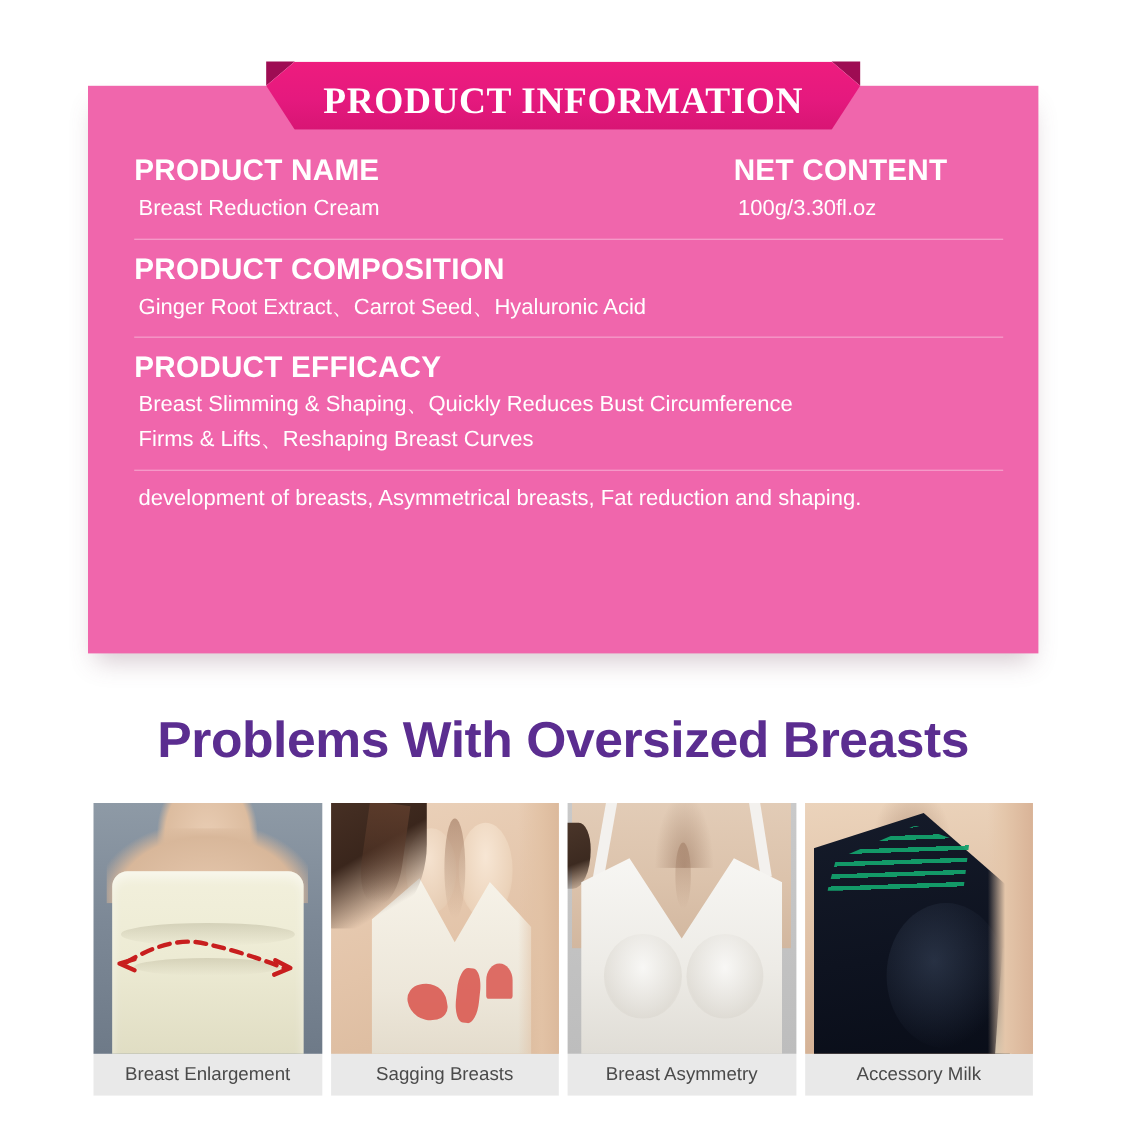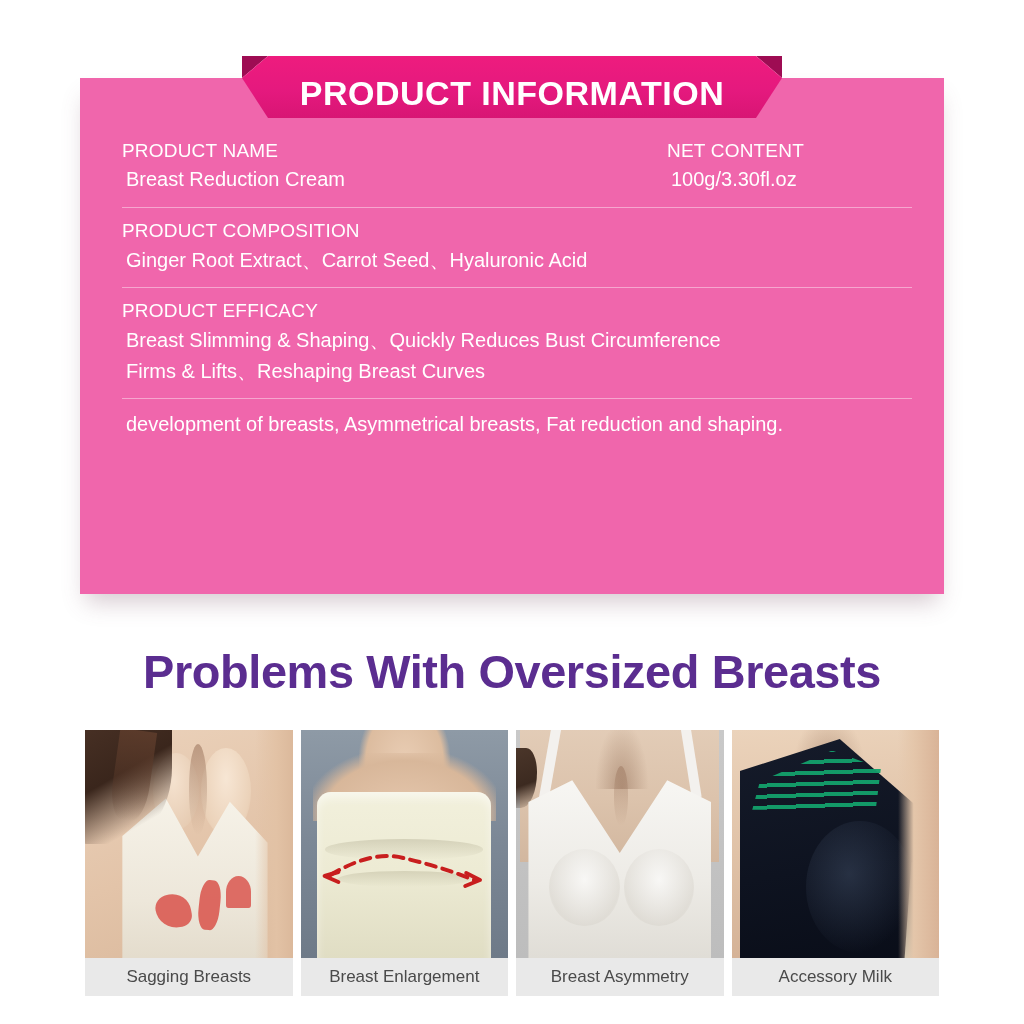--- a/index.html
+++ b/index.html
@@ -75,21 +75,21 @@
     justify-content: center;
   }
   .ribbon-title {
     color: #ffffff;
     font-size: 34px;
     font-weight: bold;
     letter-spacing: 0.5px;
     line-height: 1;
     padding-top: 12px;
     white-space: nowrap;
-    font-family: Liberation Sans, sans-serif;
+    font-family: Liberation Serif, serif;
   }
 
   
   .panel-body {
     position: absolute;
     left: 42px;
     right: 32px;
     top: 62px;
     bottom: 14px;
   }
@@ -106,22 +106,22 @@
 
   .two-col {
     display: flex;
     align-items: flex-start;
   }
   .col-left { width: 545px; }
   .col-right { flex: 1; }
 
   .field-label {
     color: #ffffff;
-    font-size: 19px;
-    font-weight: normal;
+    font-size: 27px;
+    font-weight: bold;
     line-height: 1.18;
     letter-spacing: 0.2px;
     margin: 0 0 3px 0;
     white-space: nowrap;
   }
   .field-value {
     color: #ffffff;
     font-size: 20px;
     font-weight: normal;
     line-height: 1.34;
@@ -401,55 +401,55 @@
       <div class="row">
         <div class="field-value">development of breasts, Asymmetrical breasts, Fat reduction and shaping.</div>
       </div>
 
     </div>
   </div>
 
   <div class="section-heading">Problems With Oversized Breasts</div>
 
   <div class="cards">
+
+    <div class="card">
+      <div class="card-photo photo-1">
+        <div class="p1-neck"></div>
+        <div class="p1-shoulders"></div>
+        <div class="p1-top"></div>
+        <div class="p1-fold-a"></div>
+        <div class="p1-fold-b"></div>
+        <svg class="p1-arrows" viewBox="0 0 211 228" preserveAspectRatio="none">
+          <path d="M30 145 Q 72 120 104 128 Q 140 136 176 150" fill="none" stroke="#C81E1E" stroke-width="4" stroke-dasharray="10 7" stroke-linecap="round"></path>
+          <path d="M38 142 L24 146 L38 152" fill="none" stroke="#C81E1E" stroke-width="4" stroke-linecap="round" stroke-linejoin="round"></path>
+          <path d="M168 143 L182 150 L167 156" fill="none" stroke="#C81E1E" stroke-width="4" stroke-linecap="round" stroke-linejoin="round"></path>
+        </svg>
+      </div>
+      <div class="card-caption">Breast Enlargement</div>
+    </div>
 
     <div class="card">
       <div class="card-photo photo-2">
         <div class="p2-skin"></div>
         <div class="p2-bust-l"></div>
         <div class="p2-bust-r"></div>
         <div class="p2-cleavage"></div>
         <div class="p2-tank"></div>
         <div class="p2-print-a"></div>
         <div class="p2-print-b"></div>
         <div class="p2-print-c"></div>
         <div class="p2-hair"></div>
         <div class="p2-hair2"></div>
         <div class="p2-arm"></div>
       </div>
       <div class="card-caption">Sagging Breasts</div>
     </div>
 
     <div class="card">
-      <div class="card-photo photo-1">
-        <div class="p1-neck"></div>
-        <div class="p1-shoulders"></div>
-        <div class="p1-top"></div>
-        <div class="p1-fold-a"></div>
-        <div class="p1-fold-b"></div>
-        <svg class="p1-arrows" viewBox="0 0 211 228" preserveAspectRatio="none">
-          <path d="M30 145 Q 72 120 104 128 Q 140 136 176 150" fill="none" stroke="#C81E1E" stroke-width="4" stroke-dasharray="10 7" stroke-linecap="round"></path>
-          <path d="M38 142 L24 146 L38 152" fill="none" stroke="#C81E1E" stroke-width="4" stroke-linecap="round" stroke-linejoin="round"></path>
-          <path d="M168 143 L182 150 L167 156" fill="none" stroke="#C81E1E" stroke-width="4" stroke-linecap="round" stroke-linejoin="round"></path>
-        </svg>
-      </div>
-      <div class="card-caption">Breast Enlargement</div>
-    </div>
-
-    <div class="card">
       <div class="card-photo photo-3">
         <div class="p3-skin"></div>
         <div class="p3-neck-shadow"></div>
         <div class="p3-cleavage"></div>
         <div class="p3-strap-l"></div>
         <div class="p3-strap-r"></div>
         <div class="p3-hair"></div>
         <div class="p3-tee"></div>
         <div class="p3-bust-l"></div>
         <div class="p3-bust-r"></div>

